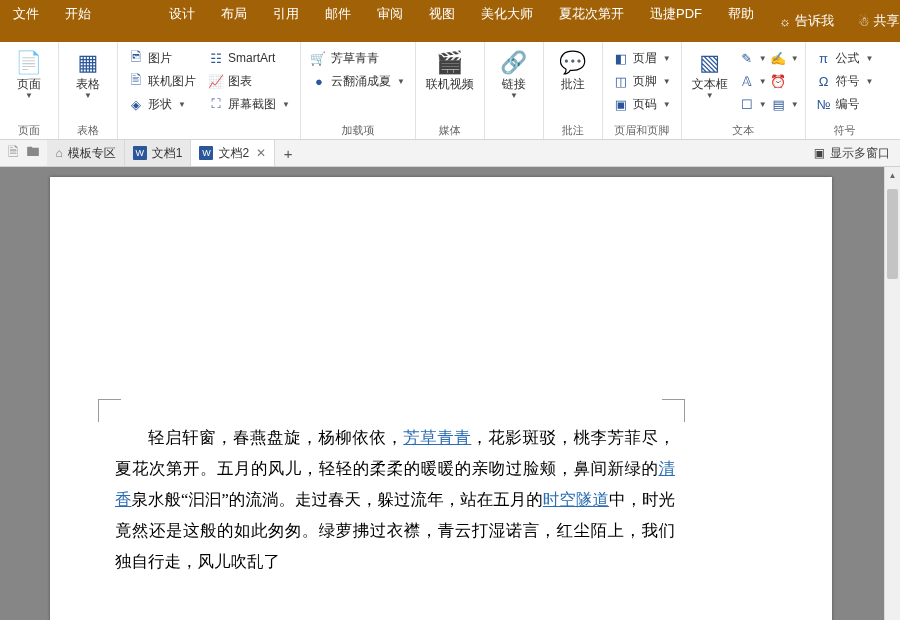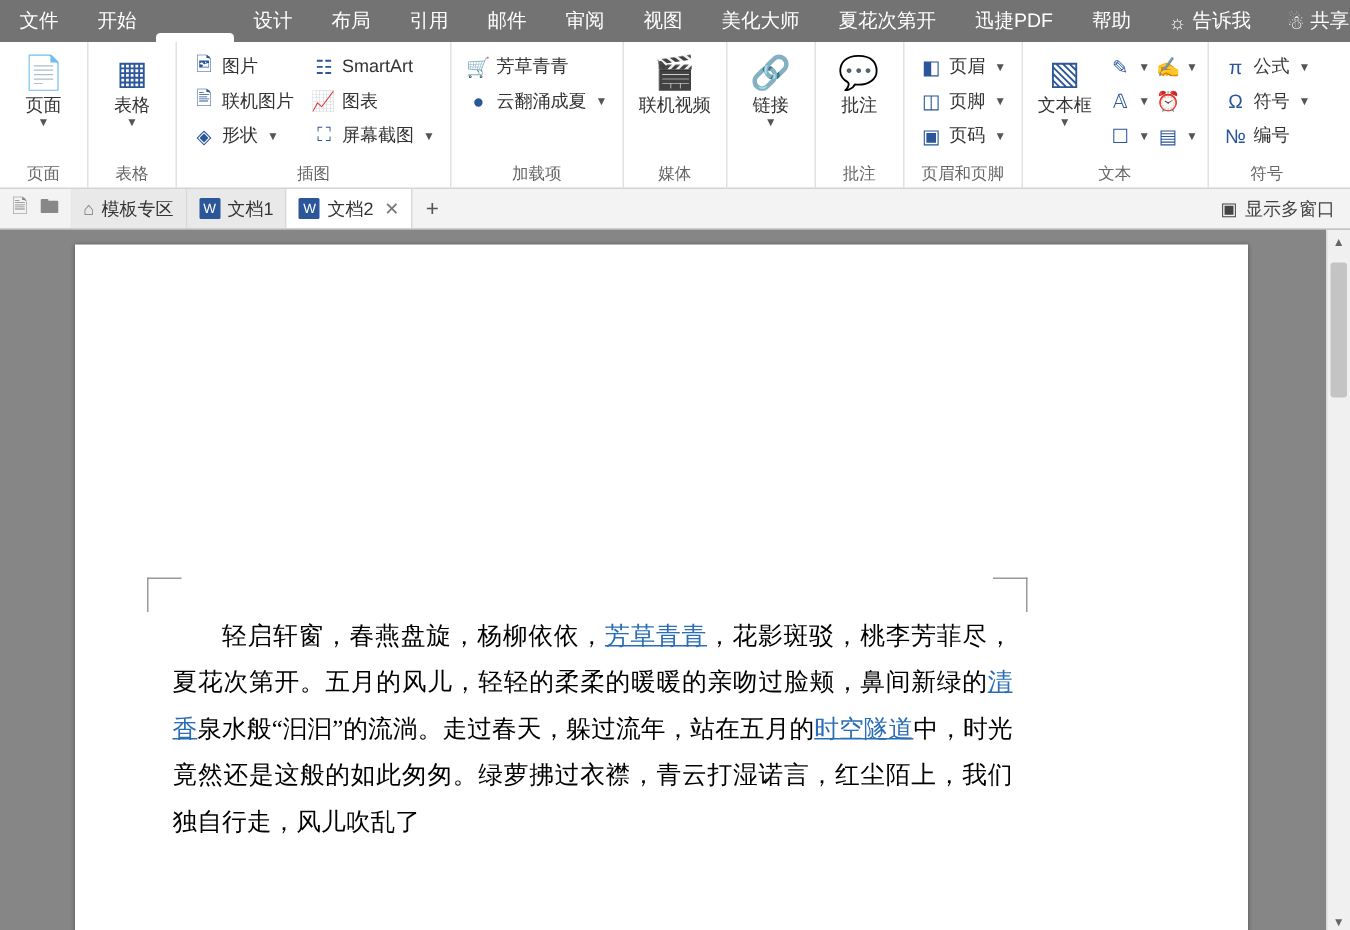--- a/index.html
+++ b/index.html
@@ -7,24 +7,23 @@
     padding: 0;
     width: 900px;
     height: 620px;
     overflow: hidden;
     font-family: "Liberation Sans", sans-serif;
     background: #ffffff;
   }
 
   
   .menubar {
-    height: 28px;
-    background: #737373;
-    display: flex;
-    align-items: center;
+    height: 42px;
+    background: #a16207;
+    display: flex;
     color: #ffffff;
     font-size: 13px;
     position: relative;
   }
   .menubar .mi {
     padding: 0 13px;
     height: 28px;
     line-height: 28px;
     white-space: nowrap;
     cursor: default;
@@ -326,21 +325,20 @@
           <span class="g">📈</span>
           <span>图表</span>
         </div>
         <div class="smbtn">
           <span class="g">⛶</span>
           <span>屏幕截图</span>
           <span class="cr">▼</span>
         </div>
       </div>
     </div>
-    <div class="group-title">插图</div>
   </div>
 
   <div class="group">
     <div class="group-body">
       <div class="col">
         <div class="smbtn">
           <span class="g">🛒</span>
           <span>芳草青青</span>
         </div>
         <div class="smbtn">

